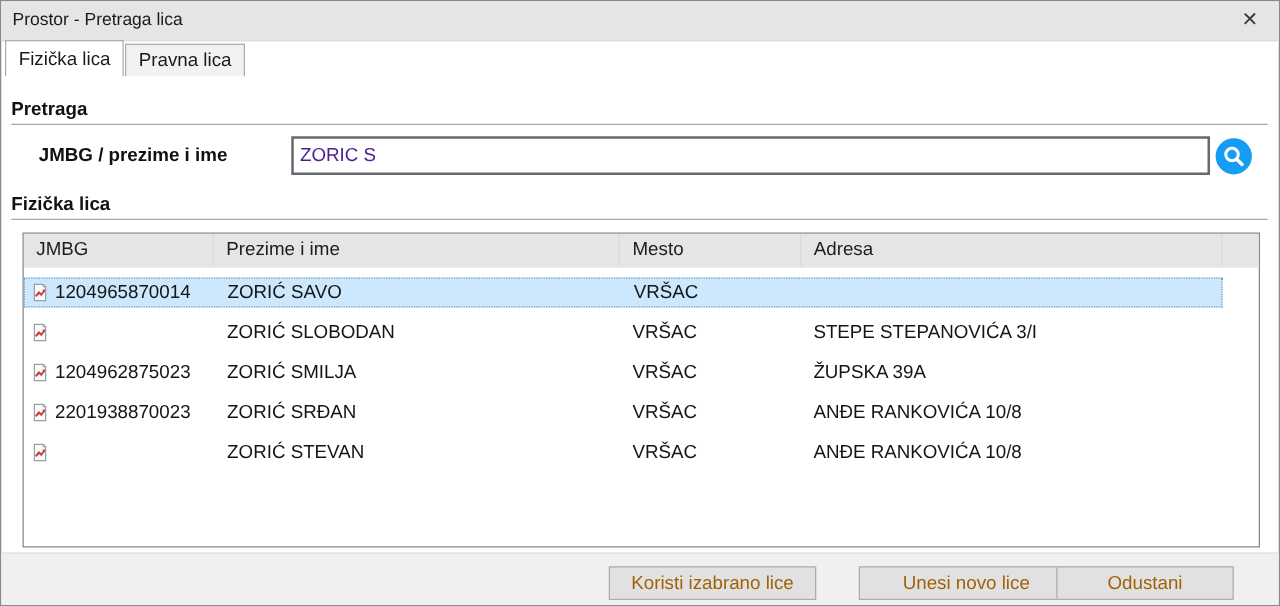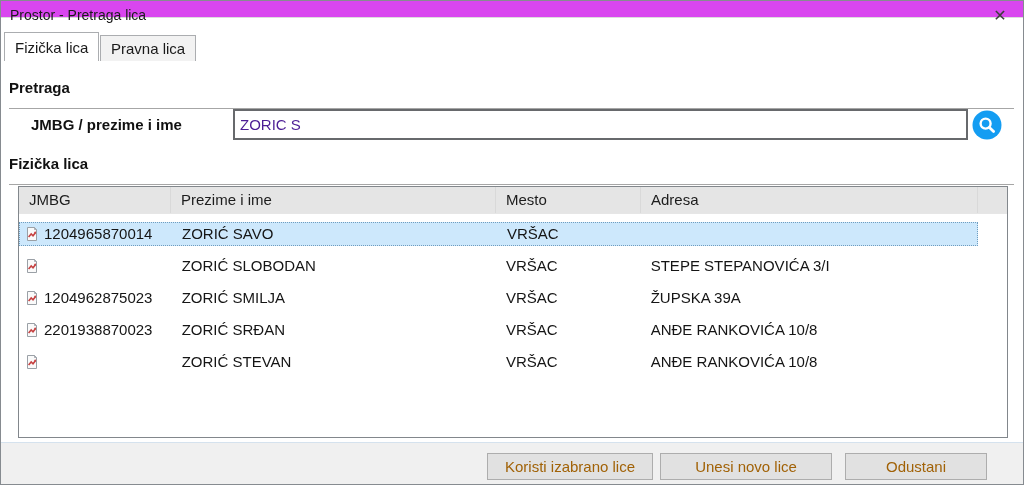--- a/index.html
+++ b/index.html
@@ -10,22 +10,22 @@
     position: relative;
     width: 1024px; height: 485px;
     background: #ffffff;
     border: 1px solid #868b90;
     overflow: hidden;
     color: #1a1a1a;
   }
 
   
   .titlebar {
-    position: absolute; left:0; top:0; right:0; height: 17px;
-    background:#d946ef; border-bottom: 1px solid #dcdcdc;
+    position: absolute; left:0; top:0; right:0; height: 32px;
+    background:#e5e5e5; border-bottom: 1px solid #dcdcdc;
   }
   .title-text {
     position:absolute; left:9px; top:0; line-height:28px;
     font-size:14px; color:#1a1a1a; white-space:nowrap;
   }
   .close-btn {
     position:absolute; right:1px; top:1px; width:44px; height:27px;
     display:flex; align-items:center; justify-content:center;
     font-size:16px; color:#3c3c3c; cursor:default; background:transparent; border:none;
   }
@@ -36,21 +36,21 @@
     font-size:15px; color:#1a1a1a; white-space:nowrap;
     border:1px solid #abadb0; padding:0 10px;
   }
   .tab.active { left:3px; top:31px; height:29px; background:#fff; border-bottom:none; z-index:2; }
   .tab.inactive { left:99px; top:34px; height:26px; background:#f2f2f2; border-bottom:none; }
 
   
   .group {
     position:absolute; left:8px; right:9px;
     font-weight:bold; font-size:15px; color:#111;
-    border-bottom:1px solid #a6a6a6; padding-bottom:12px;
+    border-bottom:1px solid #a6a6a6; padding-bottom:3px;
   }
   .group-pretraga { top:78px; }
   .group-fizicka  { top:154px; }
 
   
   .field-label {
     position:absolute; left:30px; top:115px;
     font-weight:bold; font-size:15px; color:#111; white-space:nowrap;
   }
   .search-input {
@@ -101,21 +101,21 @@
     position:absolute; left:0; right:0; top:441px; bottom:0;
     background:#f0f0f0; border-top:1px solid #d5e2ee;
   }
   .dlg-btn {
     position:absolute; top:10px; height:27px;
     background:#e1e1e1; border:1px solid #adadad;
     font-family:"Liberation Sans",sans-serif; font-size:15px; color:#a16207;
     display:flex; align-items:center; justify-content:center; cursor:pointer;
   }
   .btn-use    { left:486px; width:166px; }
-  .btn-new    { left:659px; width:172px;text-align:center; }
+  .btn-new    { left:686px; width:172px;text-align:center; }
   .btn-cancel { left:844px; width:142px; }
 </style>
 </head>
 <body>
 
 <div class="window">
 
   <div class="titlebar">
     <span class="title-text">Prostor - Pretraga lica</span>
     <button class="close-btn">

